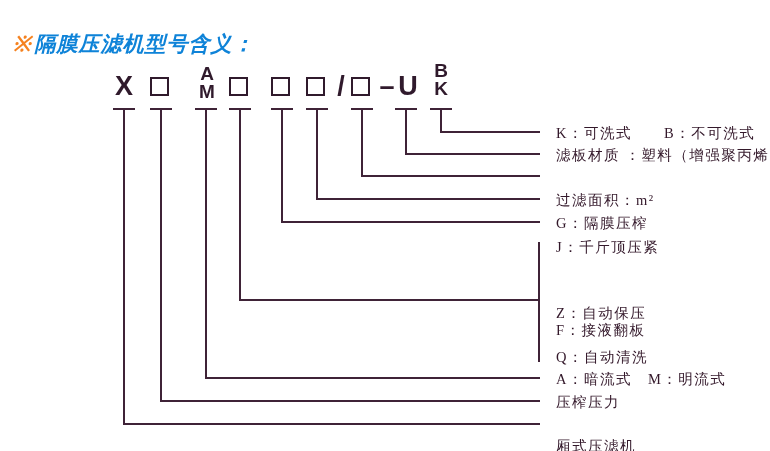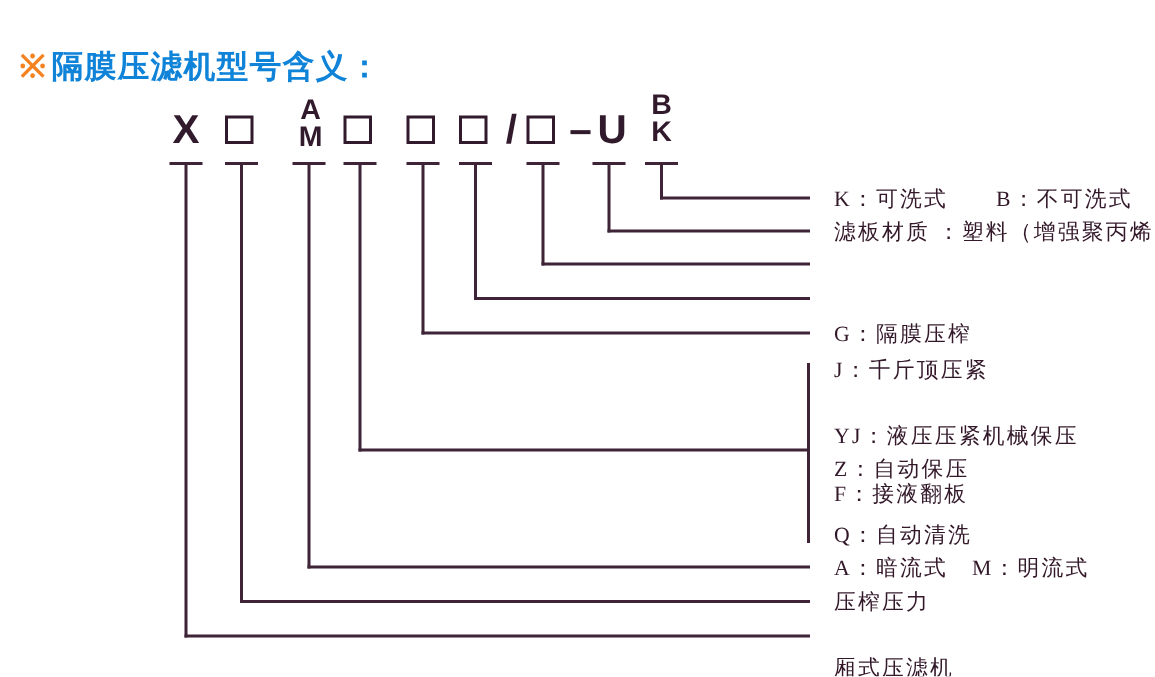--- a/index.html
+++ b/index.html
@@ -8,21 +8,21 @@
     --line:#3f2337;
     --code:#301a2c;
     --label:#33182a;
     --bg:#ffffff;
   }
   html,body{margin:0;padding:0;background:#fff;}
   .canvas{
     position:relative;width:770px;height:451px;background:var(--bg);
     overflow:hidden;font-family:"Liberation Sans",sans-serif;
   }
-  .title{position:absolute;white-space:nowrap;font-weight:bold;font-size:21px;letter-spacing:1px;}
+  .title{position:absolute;white-space:nowrap;font-weight:bold;font-size:21px;letter-spacing:1px;font-style:italic;}
   .title .marker{color:var(--orange);margin-right:3px;}
   .title .ttext{color:var(--blue);}
   .ltr{
     position:absolute;transform:translateX(-50%);
     font:bold 27px/26px "Liberation Sans",sans-serif;color:var(--code);white-space:nowrap;
   }
   .stk{
     position:absolute;transform:translateX(-50%);text-align:center;
     font:bold 19px/18px "Liberation Sans",sans-serif;color:var(--code);
   }
@@ -95,23 +95,23 @@
   <div class="hln" style="left:281px;top:221px;width:259px"></div>
   <div class="hln" style="left:239px;top:299px;width:300px"></div>
   <div class="hln" style="left:205px;top:377px;width:335px"></div>
   <div class="hln" style="left:160px;top:400px;width:380px"></div>
   <div class="hln" style="left:123px;top:423px;width:417px"></div>
 
   <div class="bracket" style="left:538px;top:242px;height:120px"></div>
 
   <div class="lbl" style="top:125px">K：可洗式　　B：不可洗式</div>
   <div class="lbl" style="top:147px">滤板材质 ：塑料（增强聚丙烯）</div>
+  <div class="lbl" style="top:192px">过滤面积：m²</div>
   <div class="lbl" style="top:215px">G：隔膜压榨</div>
   <div class="lbl" style="top:239px">J：千斤顶压紧</div>
-  <div class="lbl" style="top:283px">YJ：液压压紧机械保压</div>
   <div class="lbl" style="top:305px">Z：自动保压</div>
   <div class="lbl" style="top:322px">F：接液翻板</div>
   <div class="lbl" style="top:349px">Q：自动清洗</div>
   <div class="lbl" style="top:371px">A：暗流式　M：明流式</div>
   <div class="lbl" style="top:394px">压榨压力</div>
   <div class="lbl" style="top:438px">厢式压滤机</div>
 
 </div>
 
 </body></html>

